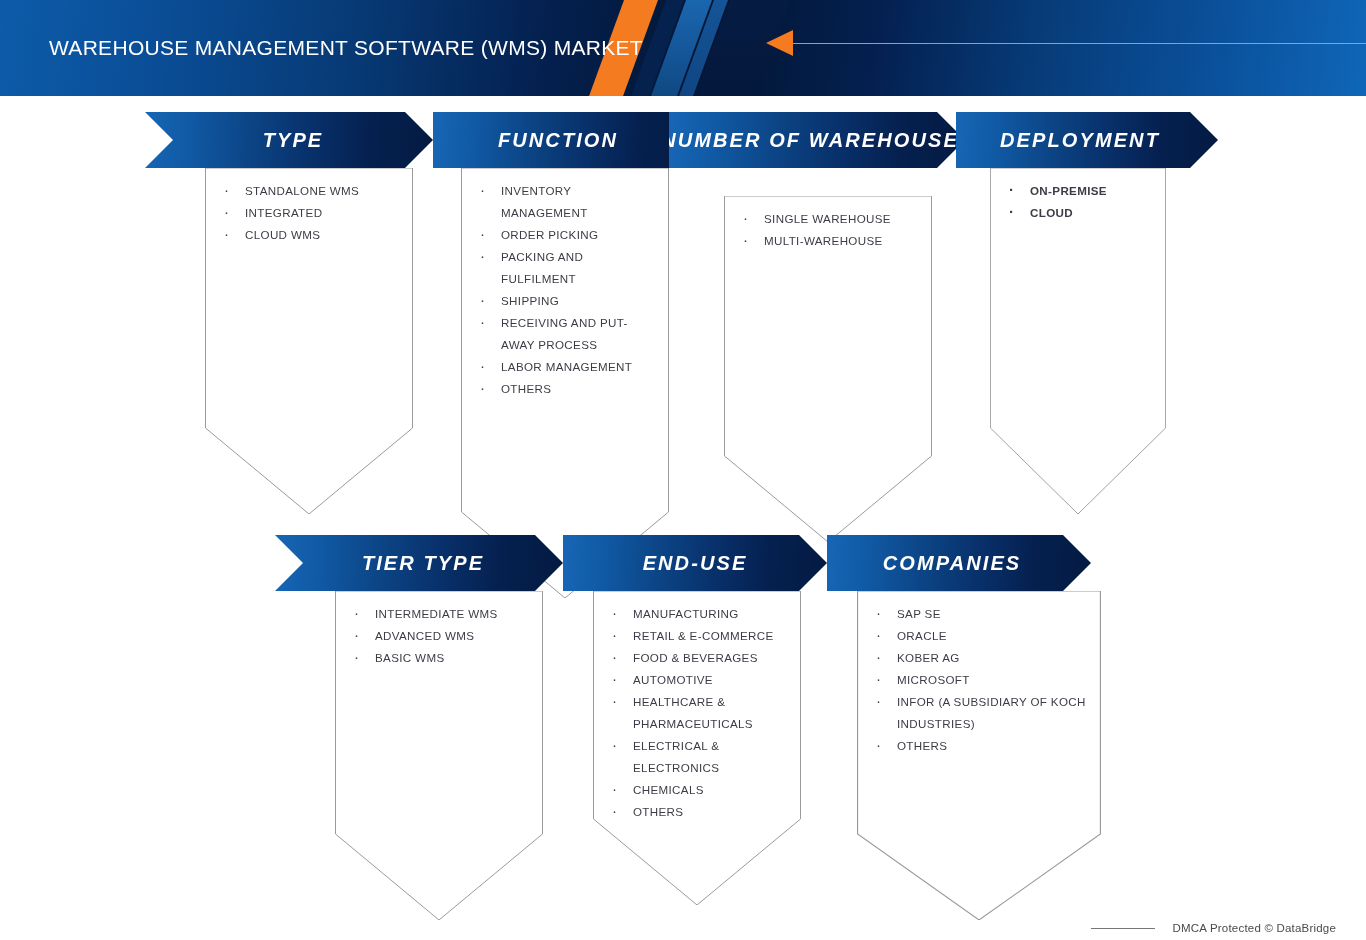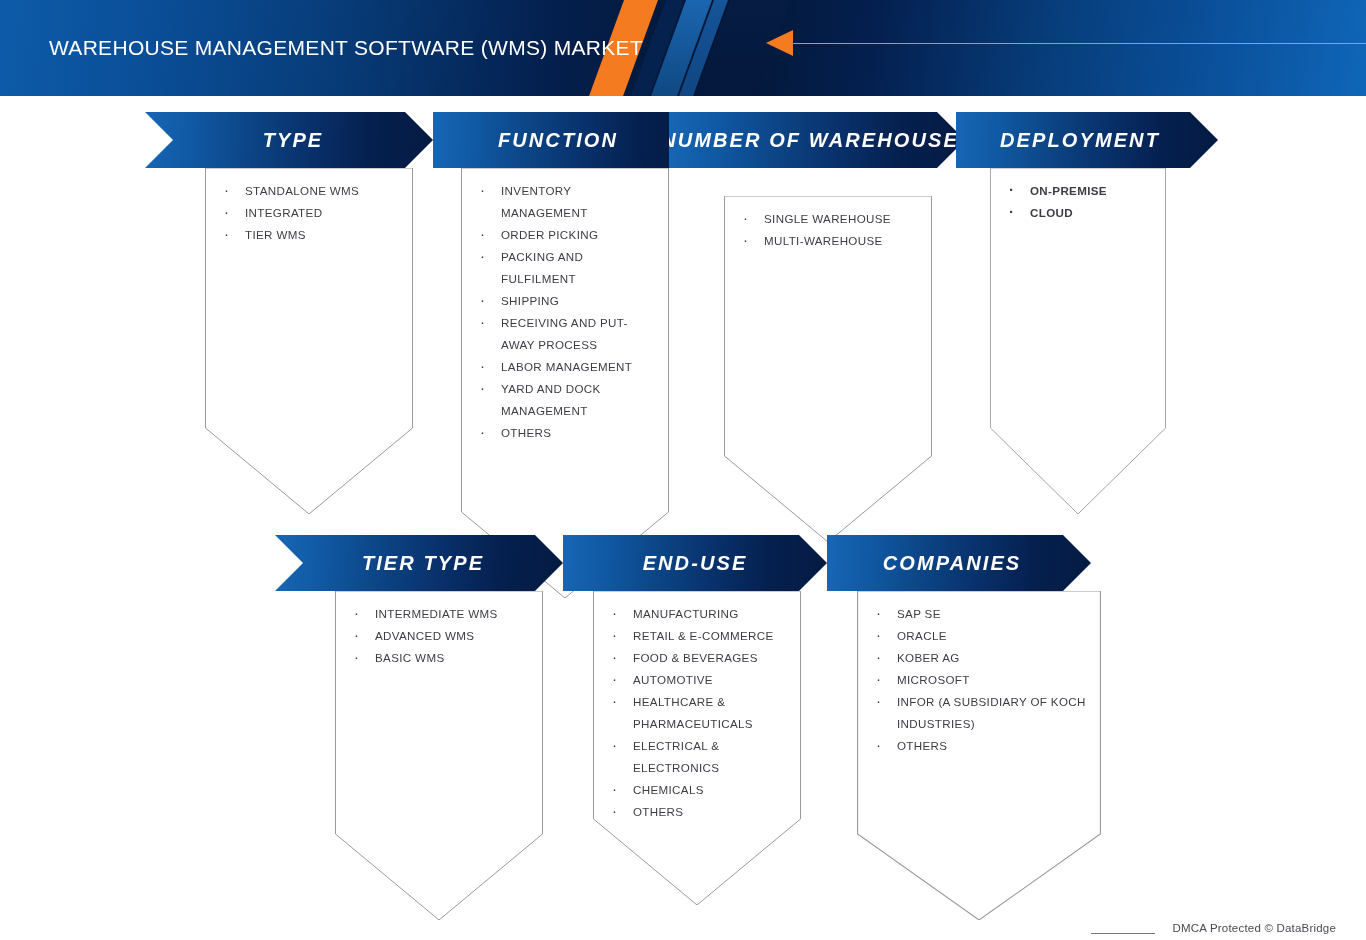--- a/index.html
+++ b/index.html
@@ -183,21 +183,21 @@
     color: #3c3c46;
     line-height: 22px;
   }
 
   
   .footer {
     position: absolute;
     right: 30px;
     bottom: 6px;
     display: flex;
-    align-items: flex-end;
+    align-items: center;
     gap: 18px;
   }
   .footer-rule {
     width: 64px;
     height: 1px;
     background: #777;
   }
   .footer-text {
     font-size: 11.5px;
     color: #4a4a52;
@@ -225,40 +225,39 @@
       <div class="banner" style="left: 145px; top: 112px; width: 288px; position: absolute;">
         <span class="banner-label" style="margin-left: 8px;">TYPE</span>
       </div>
       <div class="card" style="left: 205px; top: 168px; width: 208px; height: 346px;">
         <svg class="card-shape" viewBox="0 0 208 346" preserveAspectRatio="none">
           <polygon points="0.5,0 207.5,0 207.5,260 104,346 0.5,260"></polygon>
         </svg>
         <ul class="card-list">
           <li>STANDALONE WMS</li>
           <li>INTEGRATED</li>
-          <li>TIER WMS</li>
+          <li>CLOUD WMS</li>
         </ul>
       </div>
     </div>
     <div class="group" style="left: 0px; top: 0px;">
       <div class="banner no-notch" style="left: 433px; top: 112px; width: 264px; position: absolute;">
         <span class="banner-label" style="margin-right: 14px;">FUNCTION</span>
       </div>
       <div class="card" style="left: 461px; top: 168px; width: 208px; height: 430px;">
         <svg class="card-shape" viewBox="0 0 208 430" preserveAspectRatio="none">
           <polygon points="0.5,0 207.5,0 207.5,344 104,430 0.5,344"></polygon>
         </svg>
         <ul class="card-list">
           <li>INVENTORY MANAGEMENT</li>
           <li>ORDER PICKING</li>
           <li>PACKING AND FULFILMENT</li>
           <li>SHIPPING</li>
           <li>RECEIVING AND PUT-AWAY PROCESS</li>
           <li>LABOR MANAGEMENT</li>
-          <li>YARD AND DOCK MANAGEMENT</li>
           <li>OTHERS</li>
         </ul>
       </div>
     </div>
     <div class="group" style="left: 0px; top: 0px;">
       <div class="banner no-notch" style="left: 669px; top: 112px; width: 296px; position: absolute;">
         <span class="banner-label" style="margin-right: 14px;">NUMBER OF WAREHOUSE</span>
       </div>
       <div class="card" style="left: 724px; top: 168px; width: 208px; height: 346px; margin-top: 28px;">
         <svg class="card-shape" viewBox="0 0 208 346" preserveAspectRatio="none">

